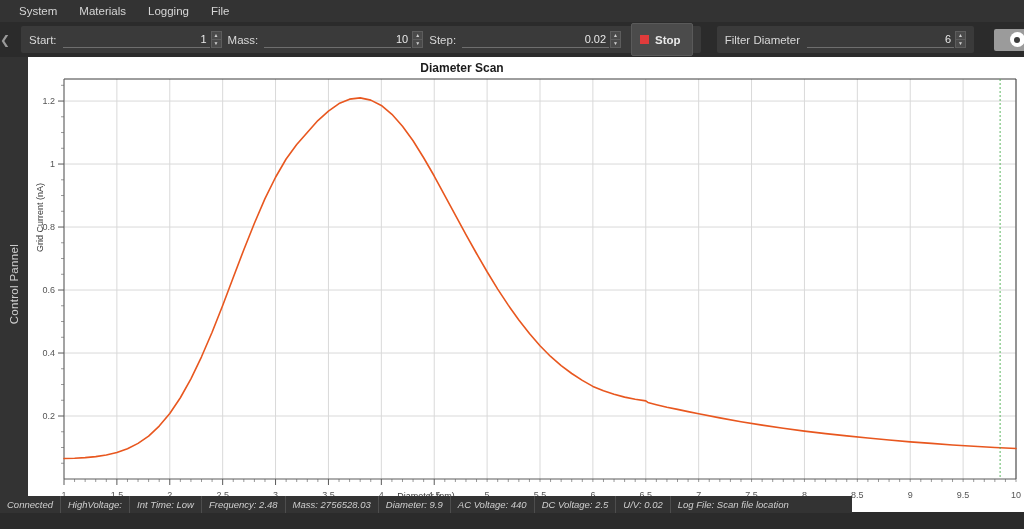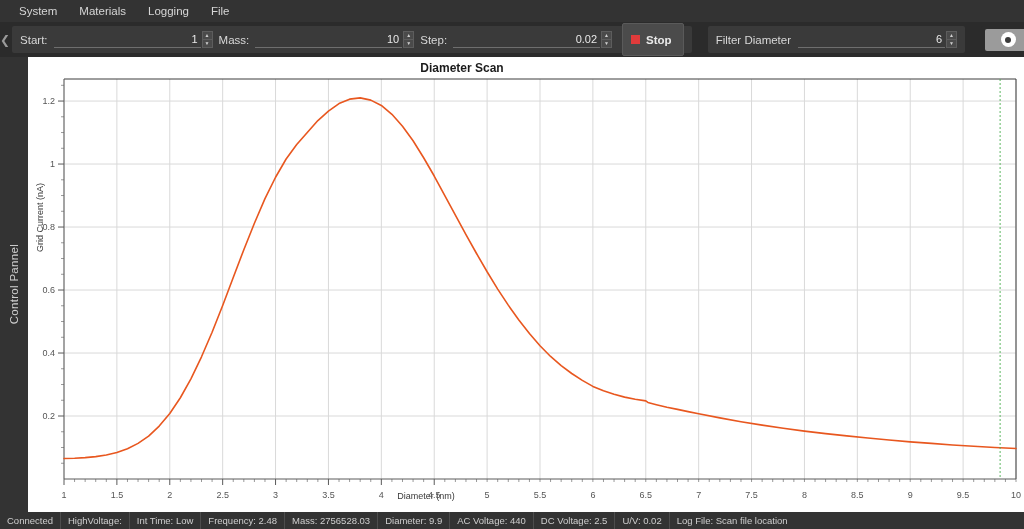--- a/index.html
+++ b/index.html
@@ -66,21 +66,21 @@
   }
   .tb-group {
     display: flex;
     align-items: center;
     height: 27px;
     background: #3a3a3a;
     border-radius: 2px;
     padding: 0 8px;
     box-sizing: border-box;
   }
-  .tb-group.scan { margin-left: 2px; gap: 6px; }
+  .tb-group.scan { margin-left: 11px; gap: 6px; }
   .tb-group.filter { margin-left: 16px; gap: 7px; }
   .tb-group.recbtn { margin-left: 16px; padding: 0 4px; background: #2b2b2b; }
 
   .tb-label {
     color: #d8d8d8;
     font-size: 11.5px;
     white-space: nowrap;
   }
   .spin {
     display: flex;
@@ -230,27 +230,28 @@
   }
   .tick-lbl {
     font-family: "Liberation Sans", sans-serif;
     font-size: 9px;
     fill: #555555;
   }
 
   
   .statusbar {
     position: absolute;
-    bottom: 0; left: 0;
-    width: 1024px;
+    bottom: 16px; left: 0;
+    width: 852px;
     height: 17px;
     background: #333333;
     display: flex;
     align-items: center;
     box-sizing: border-box;
+    font-style: italic;
   }
   .sb-item {
     color: #cfcfcf;
     font-size: 9.5px;
     padding: 0 7px;
     white-space: nowrap;
     line-height: 17px;
     border-right: 1px solid #4d4d4d;
   }
   .sb-item:last-child { border-right: none; }

